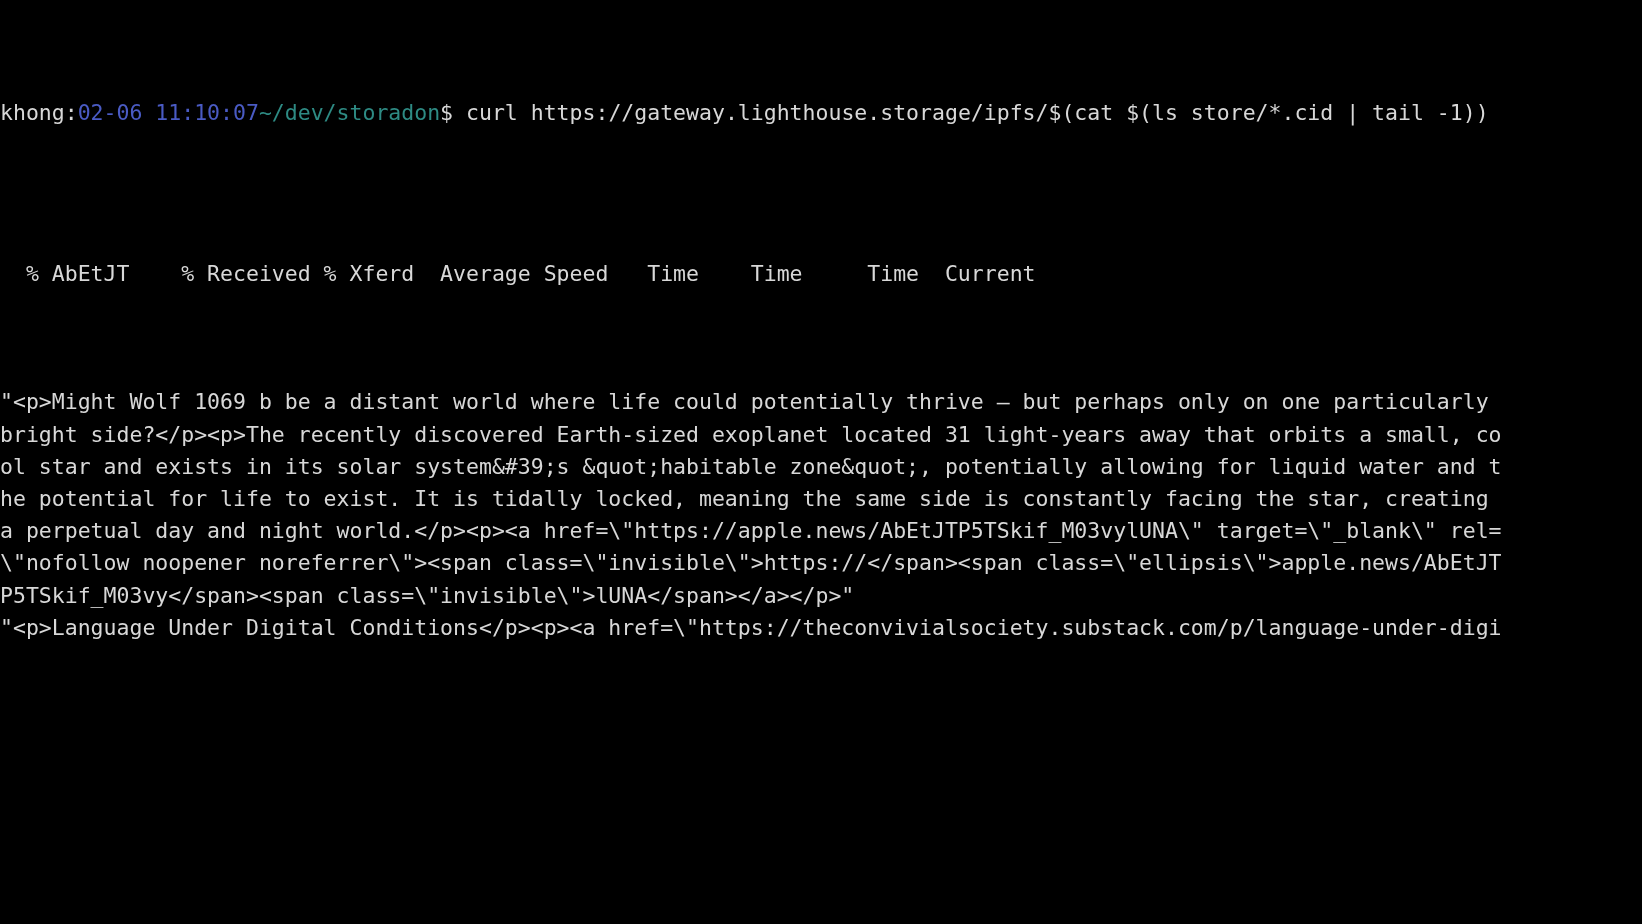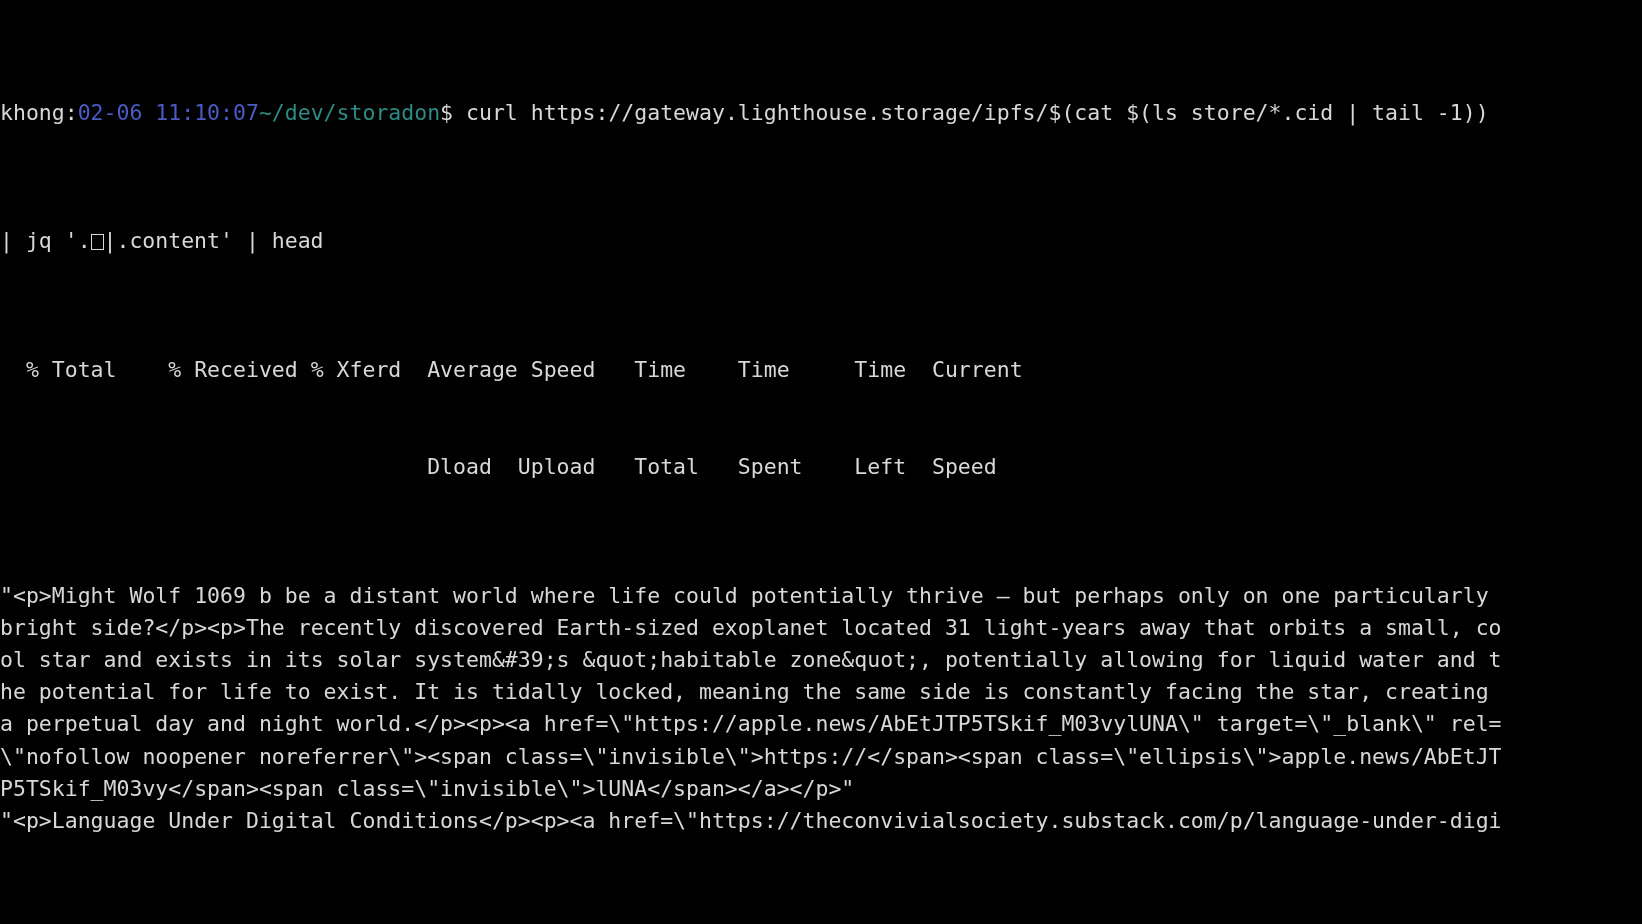--- a/index.html
+++ b/index.html
@@ -47,20 +47,18 @@
     margin: 0;
   }
 </style>
 </head>
 <body>
 
 <div id="terminal">
 
   <div class="line"><span class="c-user">khong:</span><span class="c-time">02-06 11:10:07</span><span class="c-path">~/dev/storadon</span><span class="c-default">$ </span><span class="c-default">curl https://gateway.lighthouse.storage/ipfs/$(cat $(ls store/*.cid | tail -1))</span></div>
 
-  <div class="line"><span class="c-default">| jq '.</span><span class="tofu"></span><span class="c-default">|.content' | head</span></div>
 
-  <div class="line">  % Total    % Received % Xferd  Average Speed   Time    Time     Time  Current</div>
-  <div class="line">                                 Dload  Upload   Total   Spent    Left  Speed</div>
+  <div class="line">  % AbEtJT    % Received % Xferd  Average Speed   Time    Time     Time  Current</div>
 
   <div id="output-container"><div class="line">"&lt;p&gt;Might Wolf 1069 b be a distant world where life could potentially thrive — but perhaps only on one particularly</div><div class="line">bright side?&lt;/p&gt;&lt;p&gt;The recently discovered Earth-sized exoplanet located 31 light-years away that orbits a small, co</div><div class="line">ol star and exists in its solar system&amp;#39;s &amp;quot;habitable zone&amp;quot;, potentially allowing for liquid water and t</div><div class="line">he potential for life to exist. It is tidally locked, meaning the same side is constantly facing the star, creating</div><div class="line">a perpetual day and night world.&lt;/p&gt;&lt;p&gt;&lt;a href=\"https://apple.news/AbEtJTP5TSkif_M03vylUNA\" target=\"_blank\" rel=</div><div class="line">\"nofollow noopener noreferrer\"&gt;&lt;span class=\"invisible\"&gt;https://&lt;/span&gt;&lt;span class=\"ellipsis\"&gt;apple.news/AbEtJT</div><div class="line">P5TSkif_M03vy&lt;/span&gt;&lt;span class=\"invisible\"&gt;lUNA&lt;/span&gt;&lt;/a&gt;&lt;/p&gt;"</div><div class="line">"&lt;p&gt;Language Under Digital Conditions&lt;/p&gt;&lt;p&gt;&lt;a href=\"https://theconvivialsociety.substack.com/p/language-under-digi</div></div>
 
 </div>
 
 </body></html>

